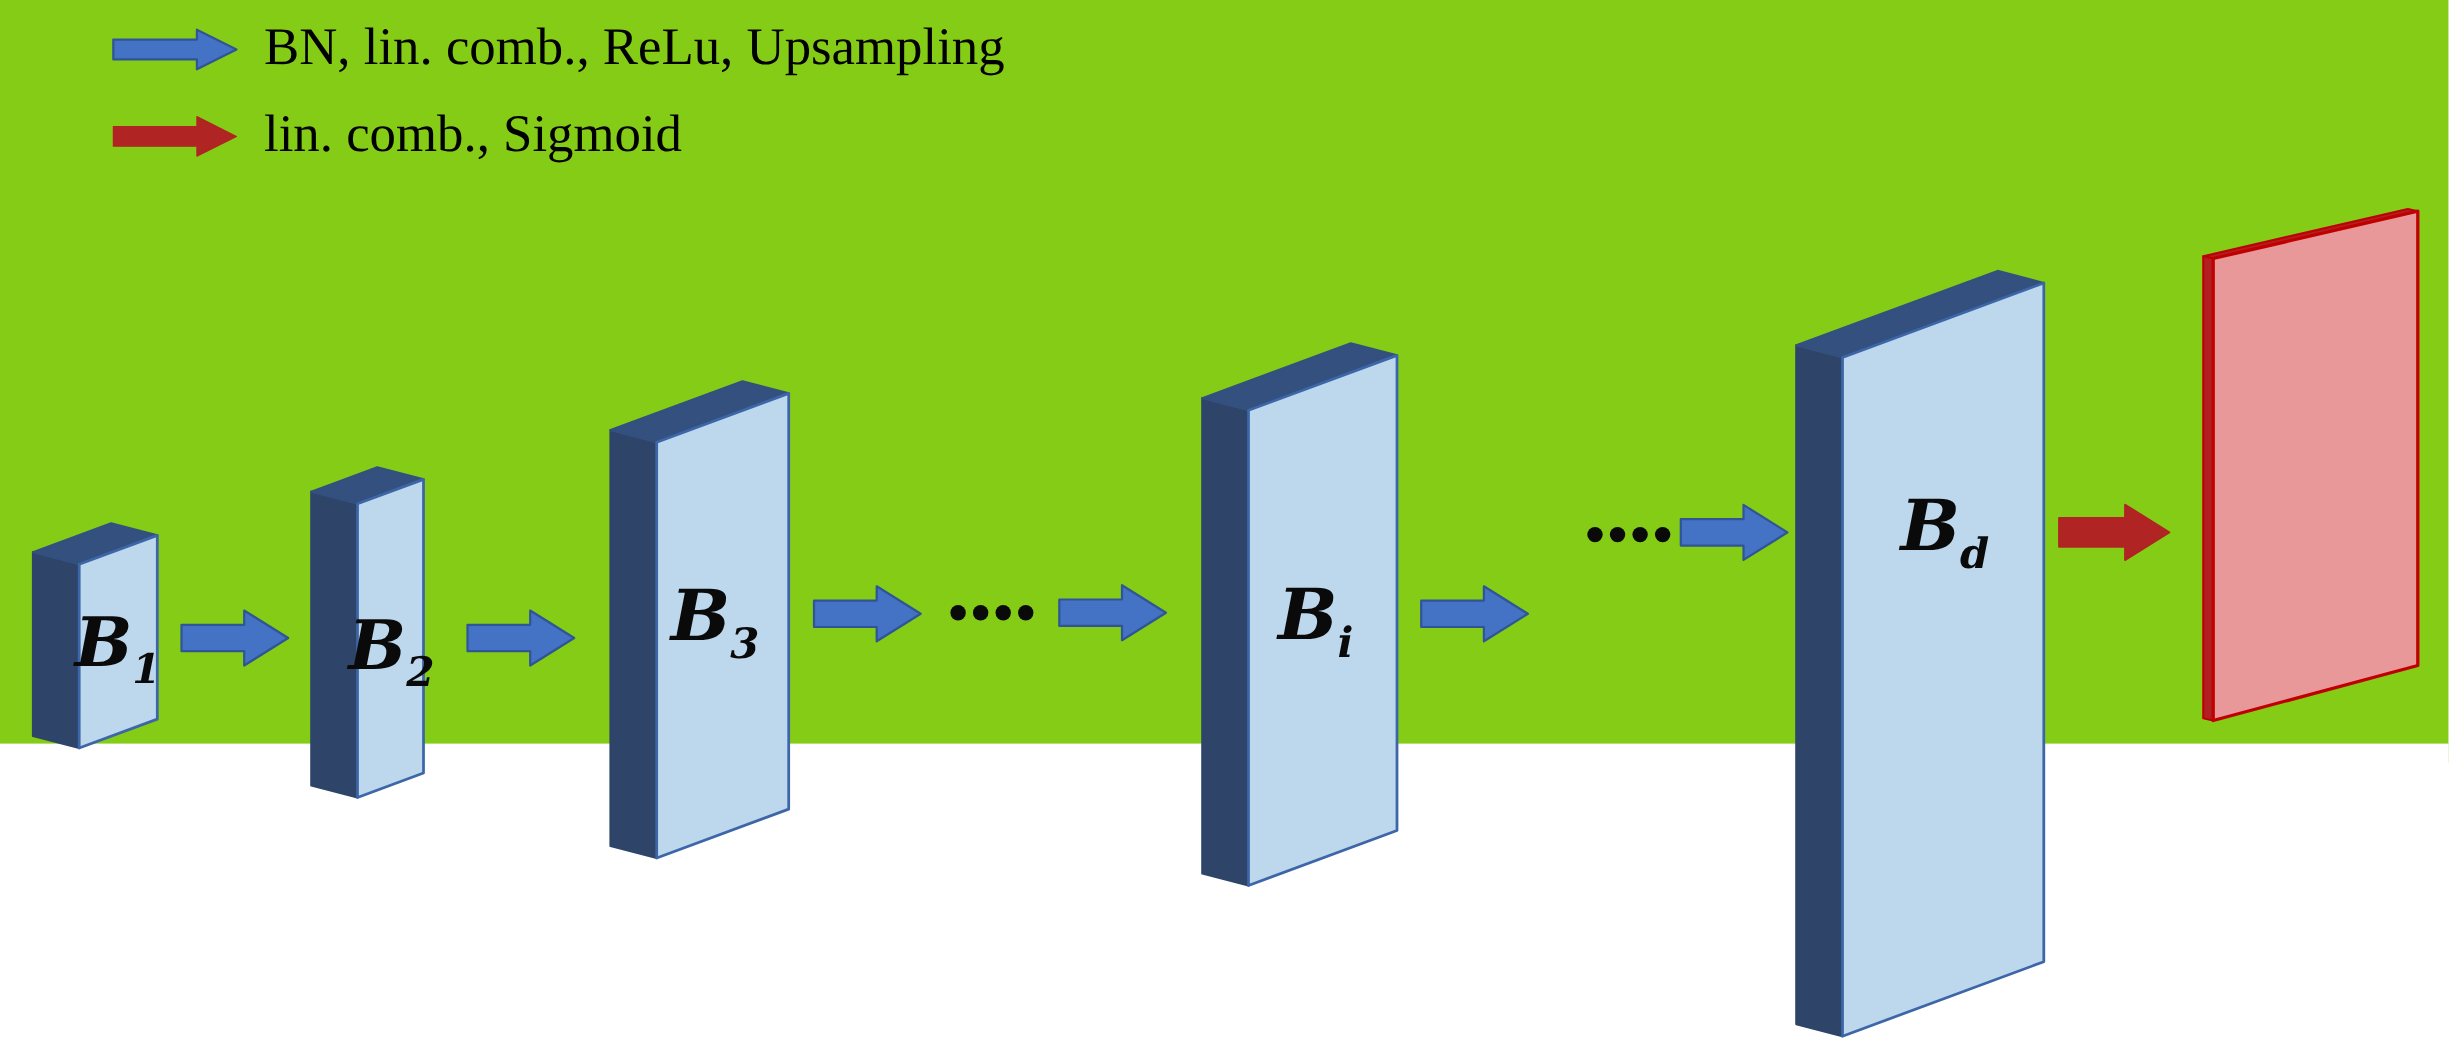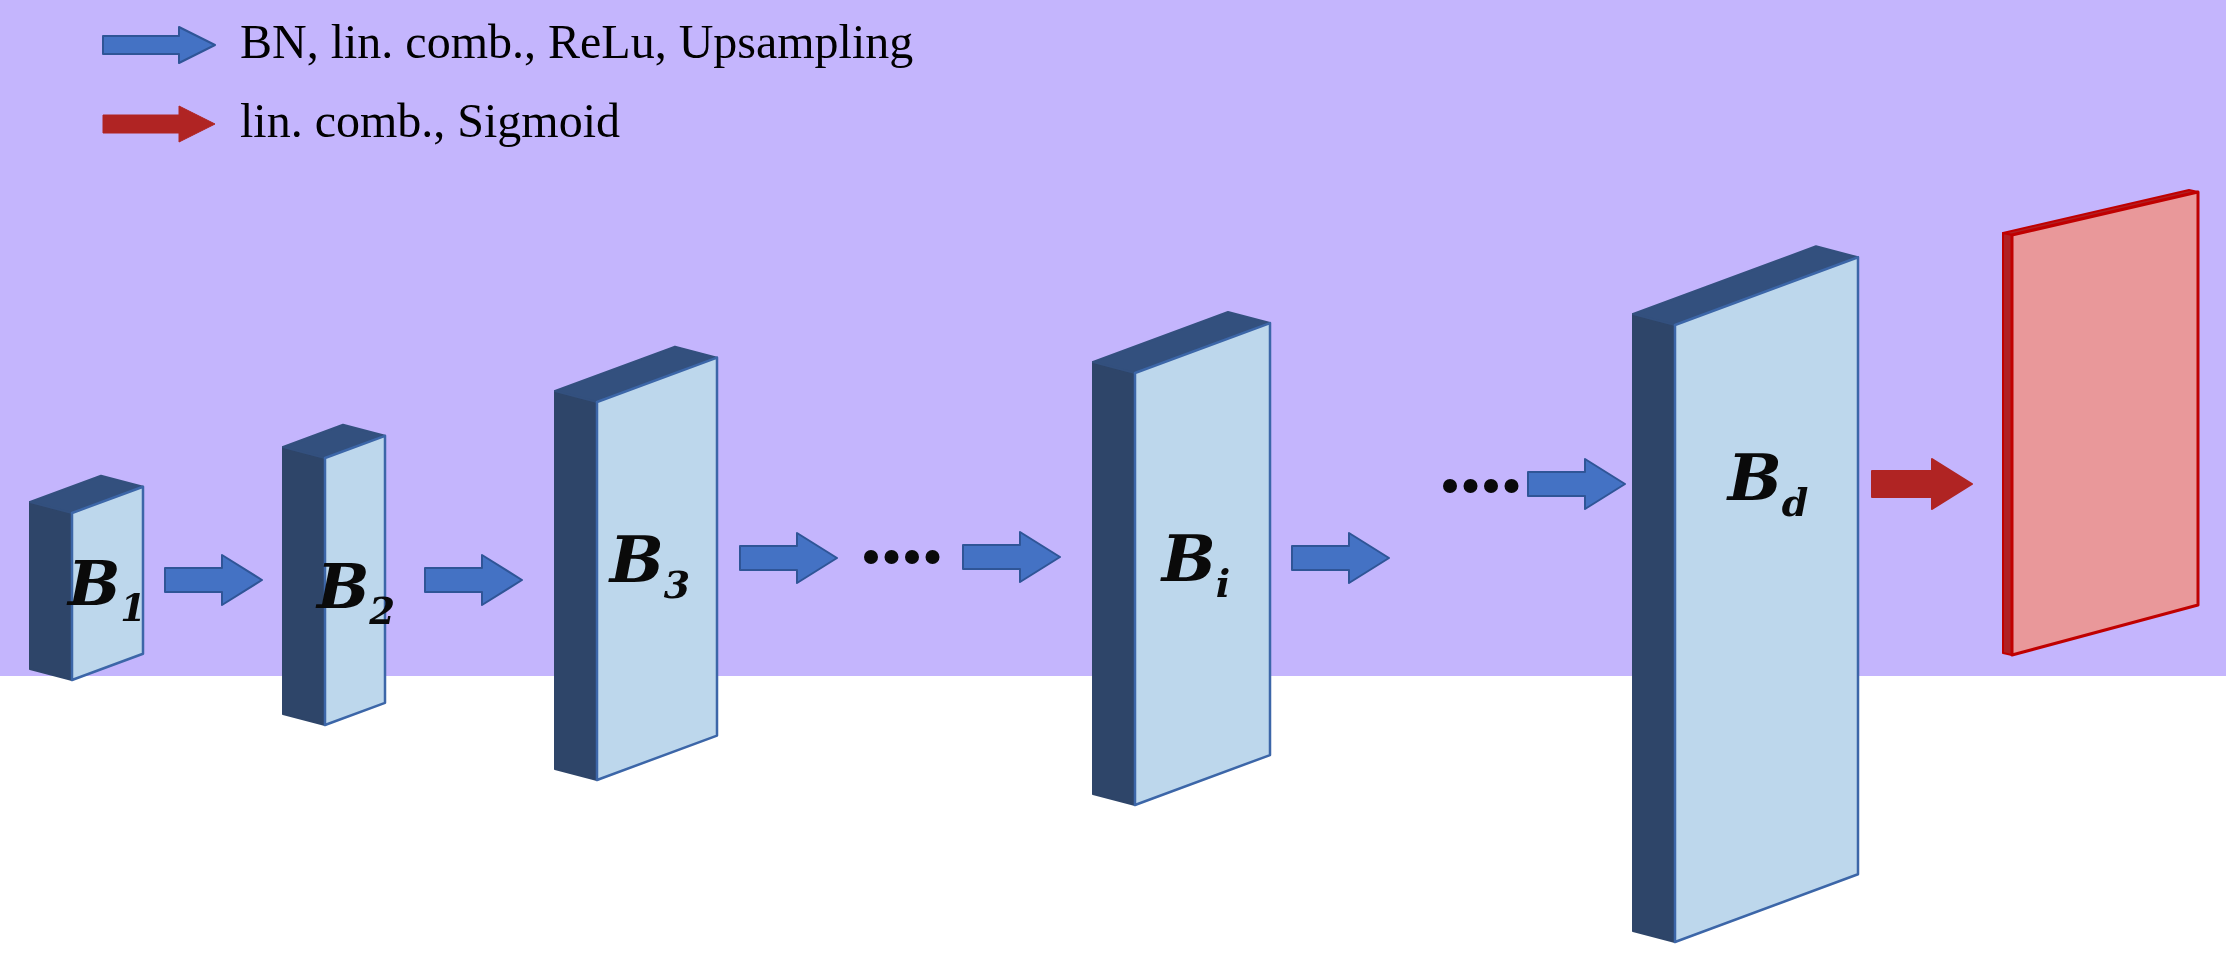--- a/index.html
+++ b/index.html
@@ -8,21 +8,21 @@
     background: #ffffff;
     width: 2226px;
     height: 960px;
     overflow: hidden;
     font-family: "Liberation Serif", serif;
   }
   #stage {
     position: relative;
     width: 2226px;
     height: 676px;
-    background: #c4b5fd;
+    background: #84cc16;
   }
   svg { display: block; }
   text { user-select: none; }
   .legend-label {
     font-family: "Liberation Serif", serif;
     font-size: 48px;
     fill: #000000;
   }
   .block-label {
     font-family: "DejaVu Serif", serif;

